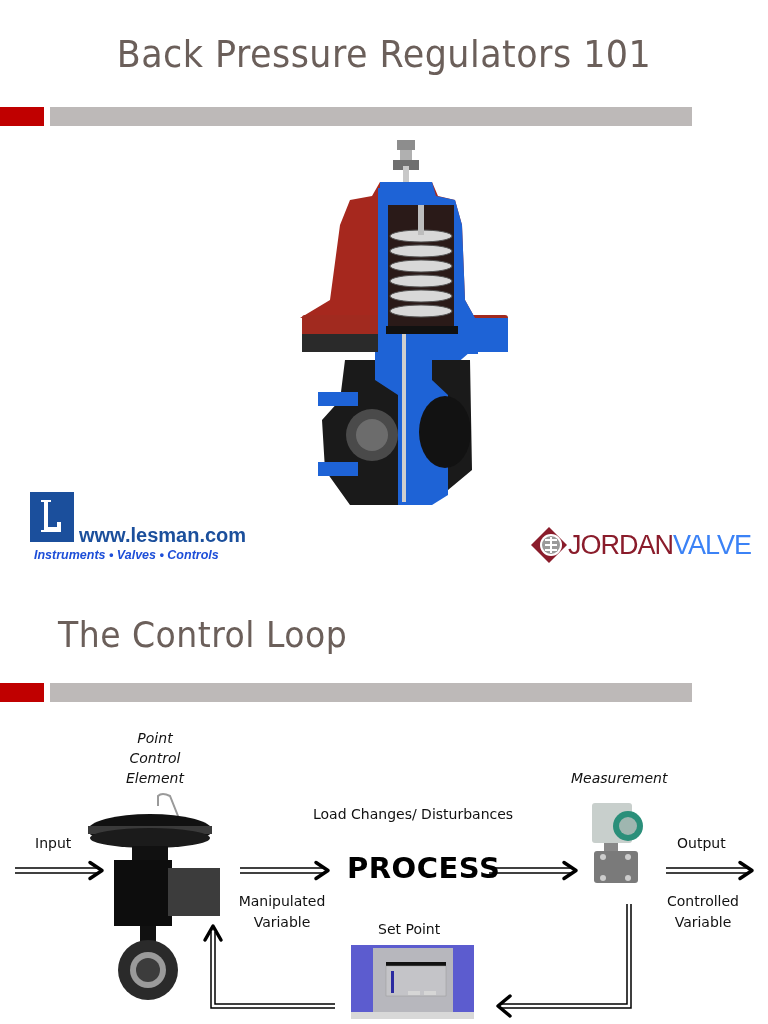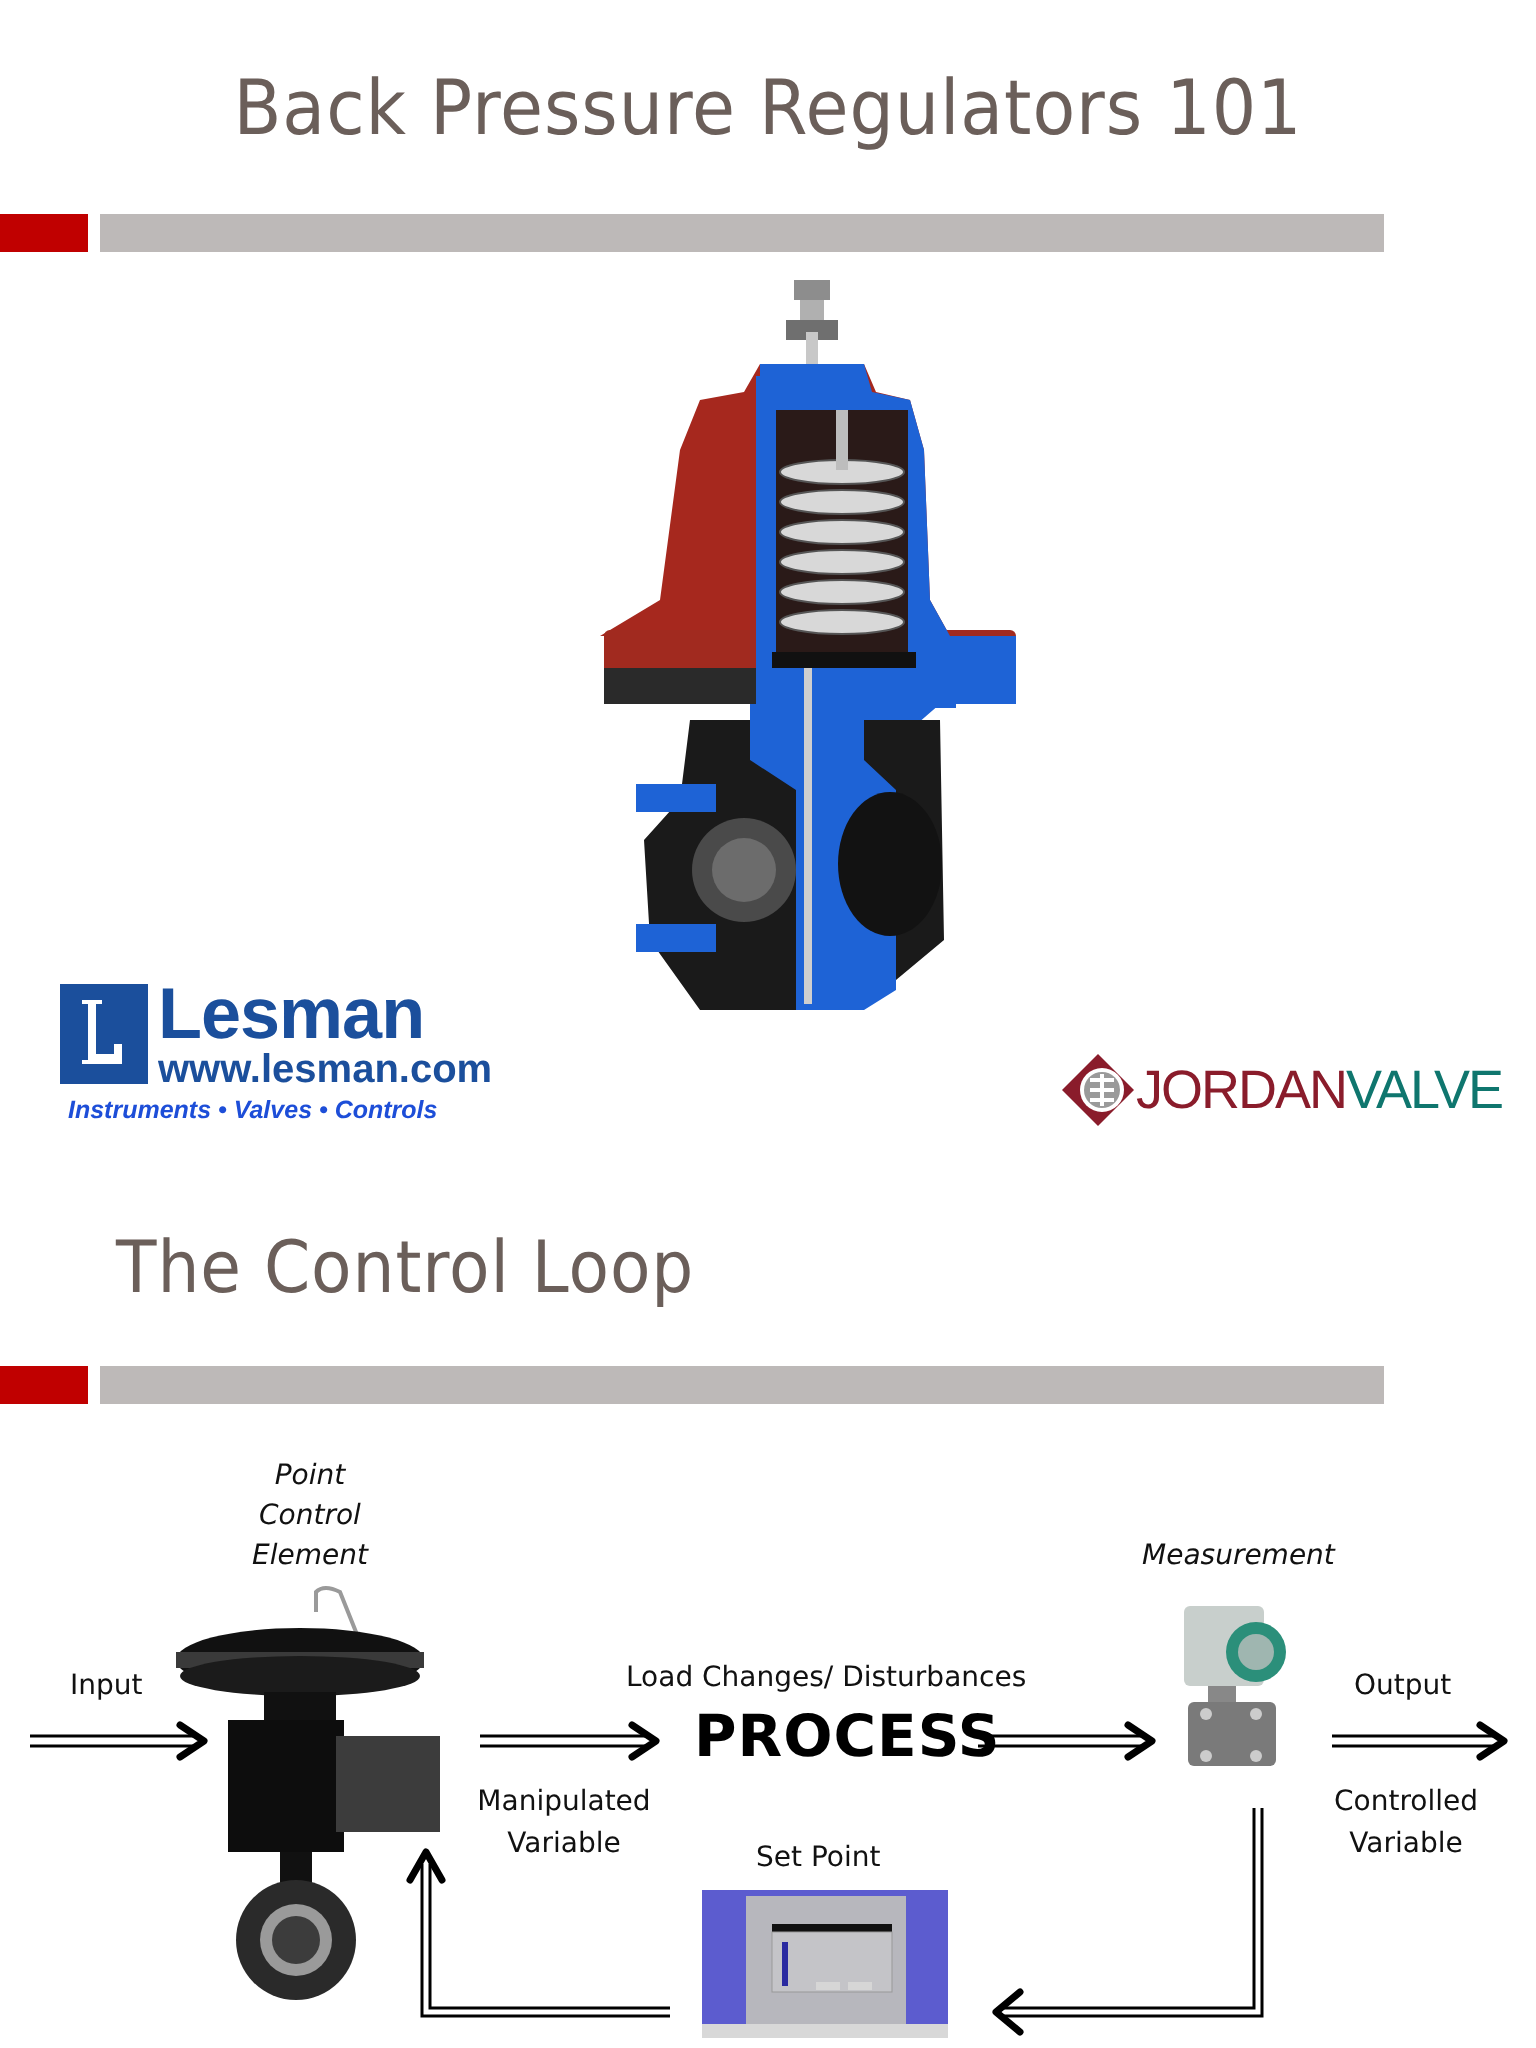--- a/index.html
+++ b/index.html
@@ -21,21 +21,21 @@
     .lesman .box .L { position:absolute; left:9px; top:6px; width:24px; height:36px; }
     .lesman .name { position:absolute; left:49px; top:-6px; font-family:"Liberation Sans", sans-serif; font-weight:bold; font-size:36px; color:#1b4f9c; letter-spacing:-0.5px; }
     .lesman .url { position:absolute; left:49px; top:32px; font-family:"Liberation Sans", sans-serif; font-weight:bold; font-size:20px; color:#1b4f9c; }
     .lesman .tag { position:absolute; left:4px; top:56px; font-family:"Liberation Sans", sans-serif; font-weight:bold; font-style:italic; font-size:12.5px; color:#1d4ed8; white-space:nowrap; }
 
     
     .jordan { position:absolute; left:530px; top:524px; width:220px; height:42px; }
     .jordan .mark { position:absolute; left:0; top:2px; width:38px; height:38px; }
     .jordan .word { position:absolute; left:38px; top:6px; font-family:"Liberation Sans", sans-serif; font-size:27px; letter-spacing:-1px; white-space:nowrap; }
     .jordan .w1 { color:#8a1c2b; }
-    .jordan .w2 { color:#0f766e; }
+    .jordan .w2 { color:#3b82f6; }
 
     
     .lbl { position:absolute; font-family:"DejaVu Sans", sans-serif; color:#111; font-size:14px; white-space:nowrap; text-align:center; }
     .ital { font-style:italic; }
     .process { position:absolute; font-family:"DejaVu Sans", sans-serif; font-weight:bold; font-size:29px; color:#000; letter-spacing:0.5px; }
     svg.abs { position:absolute; left:0; top:0; }
   </style>
 </head>
 <body>
 
@@ -85,21 +85,20 @@
 
     <rect x="402" y="334" width="4" height="168" fill="#cfcfcf"></rect>
   </svg>
 
   <div class="lesman">
     <div class="box">
       <svg class="L" viewBox="0 0 24 36">
         <path d="M2,2 L12,2 L12,4 L9,4 L9,29 L18,29 L18,24 L22,24 L22,34 L2,34 L2,32 L5,32 L5,4 L2,4 Z" fill="#ffffff"></path>
       </svg>
     </div>
-    <div class="name">Lesman</div>
     <div class="url">www.lesman.com</div>
     <div class="tag">Instruments • Valves • Controls</div>
   </div>
 
   <div class="jordan">
     <svg class="mark" viewBox="0 0 38 38">
       <path d="M19,1 L37,19 L19,37 L1,19 Z" fill="#8a1c2b"></path>
       <circle cx="21" cy="19" r="11" fill="#ffffff"></circle>
       <circle cx="21" cy="19" r="9" fill="#9a9a9a"></circle>
       <rect x="15" y="13" width="12" height="2" fill="#fff"></rect>
@@ -199,21 +198,21 @@
     <rect x="351" y="1012" width="123" height="7" fill="#d8d8d8"></rect>
   </g>
 </svg>
 
 <div class="lbl ital" style="left:120px;top:728px;width:70px;line-height:20px;">
   <div>Point</div>
   <div>Control</div>
   <div>Element</div>
 </div>
 <div class="lbl" style="left:35px;top:835px;">Input</div>
-<div class="lbl" style="left:313px;top:831px;">Load Changes/ Disturbances</div>
+<div class="lbl" style="left:313px;top:806px;">Load Changes/ Disturbances</div>
 <div class="process" style="left:347px;top:851px;">PROCESS</div>
 <div class="lbl" style="left:236px;top:891px;width:92px;line-height:21px;">
   <div>Manipulated</div>
   <div>Variable</div>
 </div>
 <div class="lbl ital" style="left:571px;top:770px;">Measurement</div>
 <div class="lbl" style="left:677px;top:835px;">Output</div>
 <div class="lbl" style="left:662px;top:891px;width:82px;line-height:21px;">
   <div>Controlled</div>
   <div>Variable</div>

